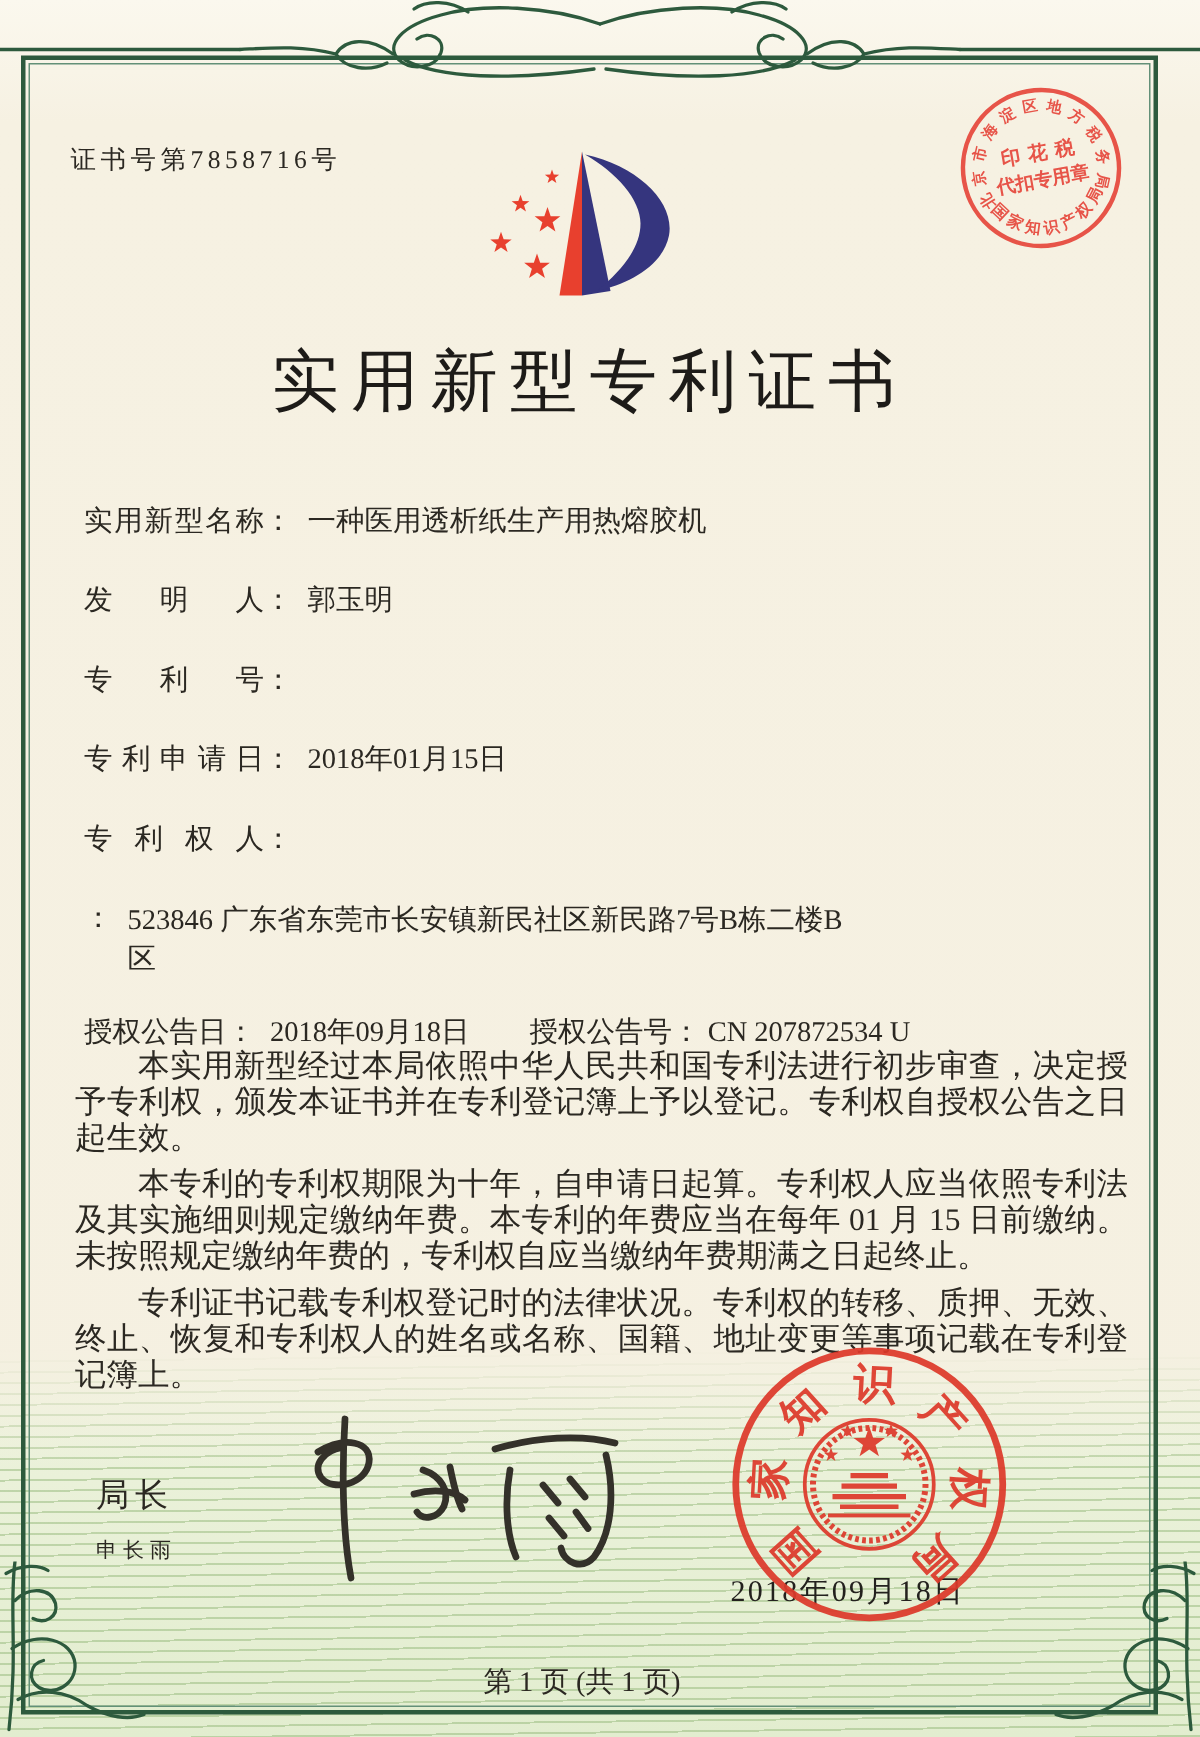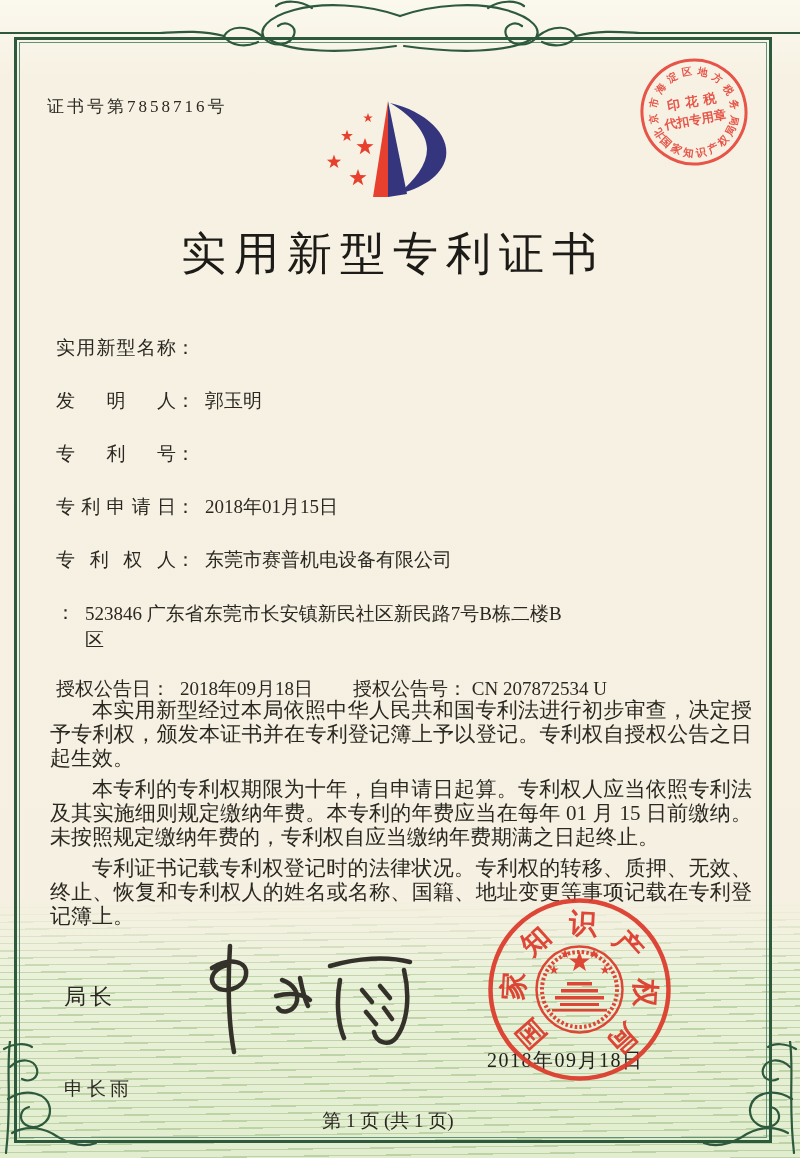--- a/index.html
+++ b/index.html
@@ -25,21 +25,21 @@
   .field{display:flex;margin-bottom:30px;line-height:23px}
   .flabel{display:inline-block;width:120px;text-align:justify;text-align-last:justify}
   .fvalue{margin-left:10px}
   .addr{margin-bottom:24px}
   .addr .fvalue{width:494px;word-break:break-all;line-height:26px}
   .gright{margin-left:40px}
   .paras{position:absolute;left:50px;top:698px;width:702px;z-index:2;
     font-size:21px;line-height:24px;text-align:justify}
   .paras p{margin:0 0 7px;text-indent:2em}
   .director{position:absolute;left:64px;top:982px;font-size:22px;letter-spacing:4px;z-index:2}
-  .dname{position:absolute;left:64px;top:1076px;font-size:19px;letter-spacing:4px;z-index:2}
+  .dname{position:absolute;left:64px;top:1025px;font-size:14px;letter-spacing:4px;z-index:2}
   .sig{position:absolute;left:182px;top:938px;z-index:2}
   .seal{position:absolute;left:482px;top:892px;z-index:4}
   .seal text{font-family:"Liberation Serif","DejaVu Serif",serif}
   .sdate{position:absolute;left:487px;top:1047px;font-size:20px;letter-spacing:1.5px;z-index:3;color:#23211e}
   .footer{position:absolute;left:0;right:24px;top:1108px;text-align:center;font-size:19px;z-index:2}
 </style>
 </head>
 <body>
 
 <div class="page">
@@ -110,39 +110,39 @@
       <text x="66" y="78" text-anchor="middle" font-size="12.5" font-weight="bold" fill="#e6473c">代扣专用章</text>
     </g>
   </svg>
 
   <div class="title">实用新型专利证书</div>
 
   <div class="fields">
     <div class="field">
       <span class="flabel">实用新型名称</span>
         <span>：</span>
+      <span class="fvalue">一种医用透析纸生产用热熔胶机</span>
     </div>
     <div class="field">
       <span class="flabel">发明人</span>
         <span>：</span>
       <span class="fvalue">郭玉明</span>
     </div>
     <div class="field">
       <span class="flabel">专利号</span>
         <span>：</span>
     </div>
     <div class="field">
       <span class="flabel">专利申请日</span>
         <span>：</span>
       <span class="fvalue">2018年01月15日</span>
     </div>
     <div class="field">
       <span class="flabel">专利权人</span>
         <span>：</span>
-      <span class="fvalue">东莞市赛普机电设备有限公司</span>
     </div>
     <div class="field addr">
         <span>：</span>
       <span class="fvalue">523846 广东省东莞市长安镇新民社区新民路7号B栋二楼B区</span>
     </div>
     <div class="field">
       <span>授权公告日</span>
         <span>：</span>
       <span class="fvalue">2018年09月18日</span>
       <span class="gright">

